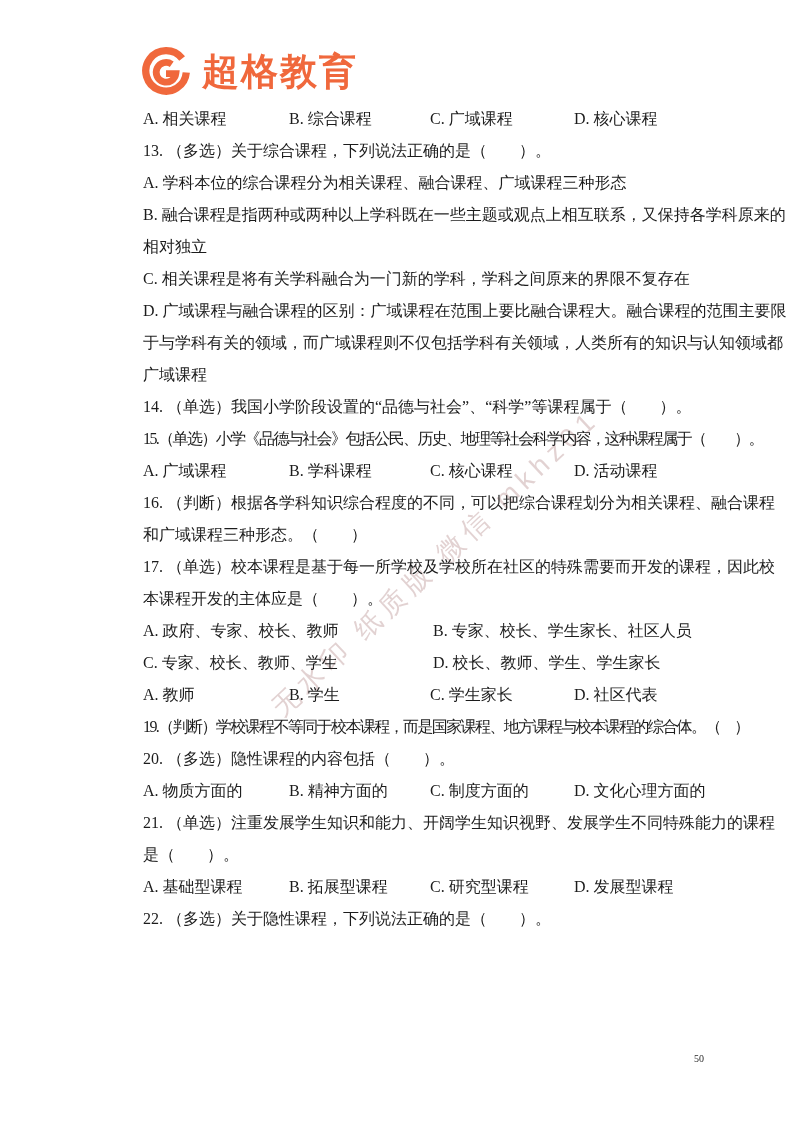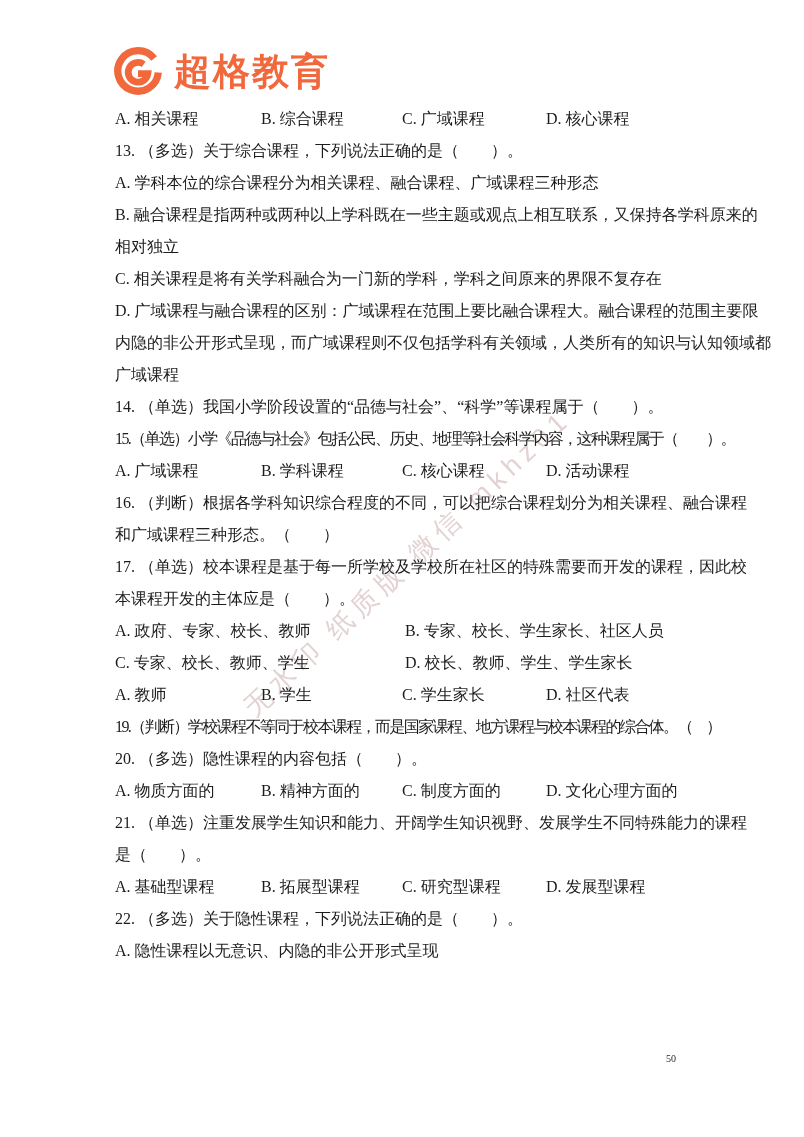--- a/index.html
+++ b/index.html
@@ -2,21 +2,21 @@
 <html><head>
 <meta charset="utf-8">
 <style>
   html,body{margin:0;padding:0;}
   body{
     width:804px;height:1137px;position:relative;background:#ffffff;overflow:hidden;
     font-family:"Liberation Serif","DejaVu Serif",serif;
     color:#1c1c1c;
     --brand:#F0683C;
   }
-  .page{position:absolute;inset:0;background:#fff;}
+  .page{position:absolute;inset:0;background:#fff;margin-left:28px;}
 
   
   .logo{position:absolute;left:112px;top:46px;height:52px;display:flex;align-items:center;gap:10px;}
   .logo svg{display:block;}
   .brand{
     font-family:"Liberation Sans","DejaVu Sans",sans-serif;
     font-weight:700;font-size:37px;color:var(--brand);letter-spacing:2px;line-height:1;
     padding-bottom:2px;
   }
 
@@ -62,37 +62,36 @@
   <div class="watermark">无水印 纸质版 微信 mkhz01</div>
 
   <div class="content" id="content">
       <div class="row c4"><span class="cell">A. 相关课程</span><span class="cell">B. 综合课程</span><span class="cell">C. 广域课程</span><span class="cell">D. 核心课程</span></div>
       <div class="row flow">13. （多选）关于综合课程，下列说法正确的是（　　）。</div>
       <div class="row flow">A. 学科本位的综合课程分为相关课程、融合课程、广域课程三种形态</div>
       <div class="row flow j">B. 融合课程是指两种或两种以上学科既在一些主题或观点上相互联系，又保持各学科原来的</div>
       <div class="row flow">相对独立</div>
       <div class="row flow">C. 相关课程是将有关学科融合为一门新的学科，学科之间原来的界限不复存在</div>
       <div class="row flow j">D. 广域课程与融合课程的区别：广域课程在范围上要比融合课程大。融合课程的范围主要限</div>
-      <div class="row flow j">内隐的非公开形式呈现，而广域课程则不仅包括学科有关领域，人类所有的知识与认知领域都</div>
+      <div class="row flow j">于与学科有关的领域，而广域课程则不仅包括学科有关领域，人类所有的知识与认知领域都</div>
       <div class="row flow">广域课程</div>
       <div class="row flow">14. （单选）我国小学阶段设置的“品德与社会”、“科学”等课程属于（　　）。</div>
       <div class="row flow fit">15.（单选）小学《品德与社会》包括公民、历史、地理等社会科学内容，这种课程属于（　　）。</div>
       <div class="row c4"><span class="cell">A. 广域课程</span><span class="cell">B. 学科课程</span><span class="cell">C. 核心课程</span><span class="cell">D. 活动课程</span></div>
       <div class="row flow j">16. （判断）根据各学科知识综合程度的不同，可以把综合课程划分为相关课程、融合课程</div>
       <div class="row flow">和广域课程三种形态。（　　）</div>
       <div class="row flow j">17. （单选）校本课程是基于每一所学校及学校所在社区的特殊需要而开发的课程，因此校</div>
       <div class="row flow">本课程开发的主体应是（　　）。</div>
       <div class="row c2"><span class="cell">A. 政府、专家、校长、教师</span><span class="cell">B. 专家、校长、学生家长、社区人员</span></div>
       <div class="row c2"><span class="cell">C. 专家、校长、教师、学生</span><span class="cell">D. 校长、教师、学生、学生家长</span></div>
       <div class="row c4"><span class="cell">A. 教师</span><span class="cell">B. 学生</span><span class="cell">C. 学生家长</span><span class="cell">D. 社区代表</span></div>
       <div class="row flow fit">19.（判断）学校课程不等同于校本课程，而是国家课程、地方课程与校本课程的综合体。（　）</div>
       <div class="row flow">20. （多选）隐性课程的内容包括（　　）。</div>
       <div class="row c4"><span class="cell">A. 物质方面的</span><span class="cell">B. 精神方面的</span><span class="cell">C. 制度方面的</span><span class="cell">D. 文化心理方面的</span></div>
       <div class="row flow j">21. （单选）注重发展学生知识和能力、开阔学生知识视野、发展学生不同特殊能力的课程</div>
       <div class="row flow">是（　　）。</div>
       <div class="row c4"><span class="cell">A. 基础型课程</span><span class="cell">B. 拓展型课程</span><span class="cell">C. 研究型课程</span><span class="cell">D. 发展型课程</span></div>
       <div class="row flow">22. （多选）关于隐性课程，下列说法正确的是（　　）。</div>
-      <div class="row flow">A. 隐性课程以无意识、内隐的非公开形式呈现</div>
     </div>
 
   <div class="pagenum">50</div>
 
 </div>
 
 </body></html>

